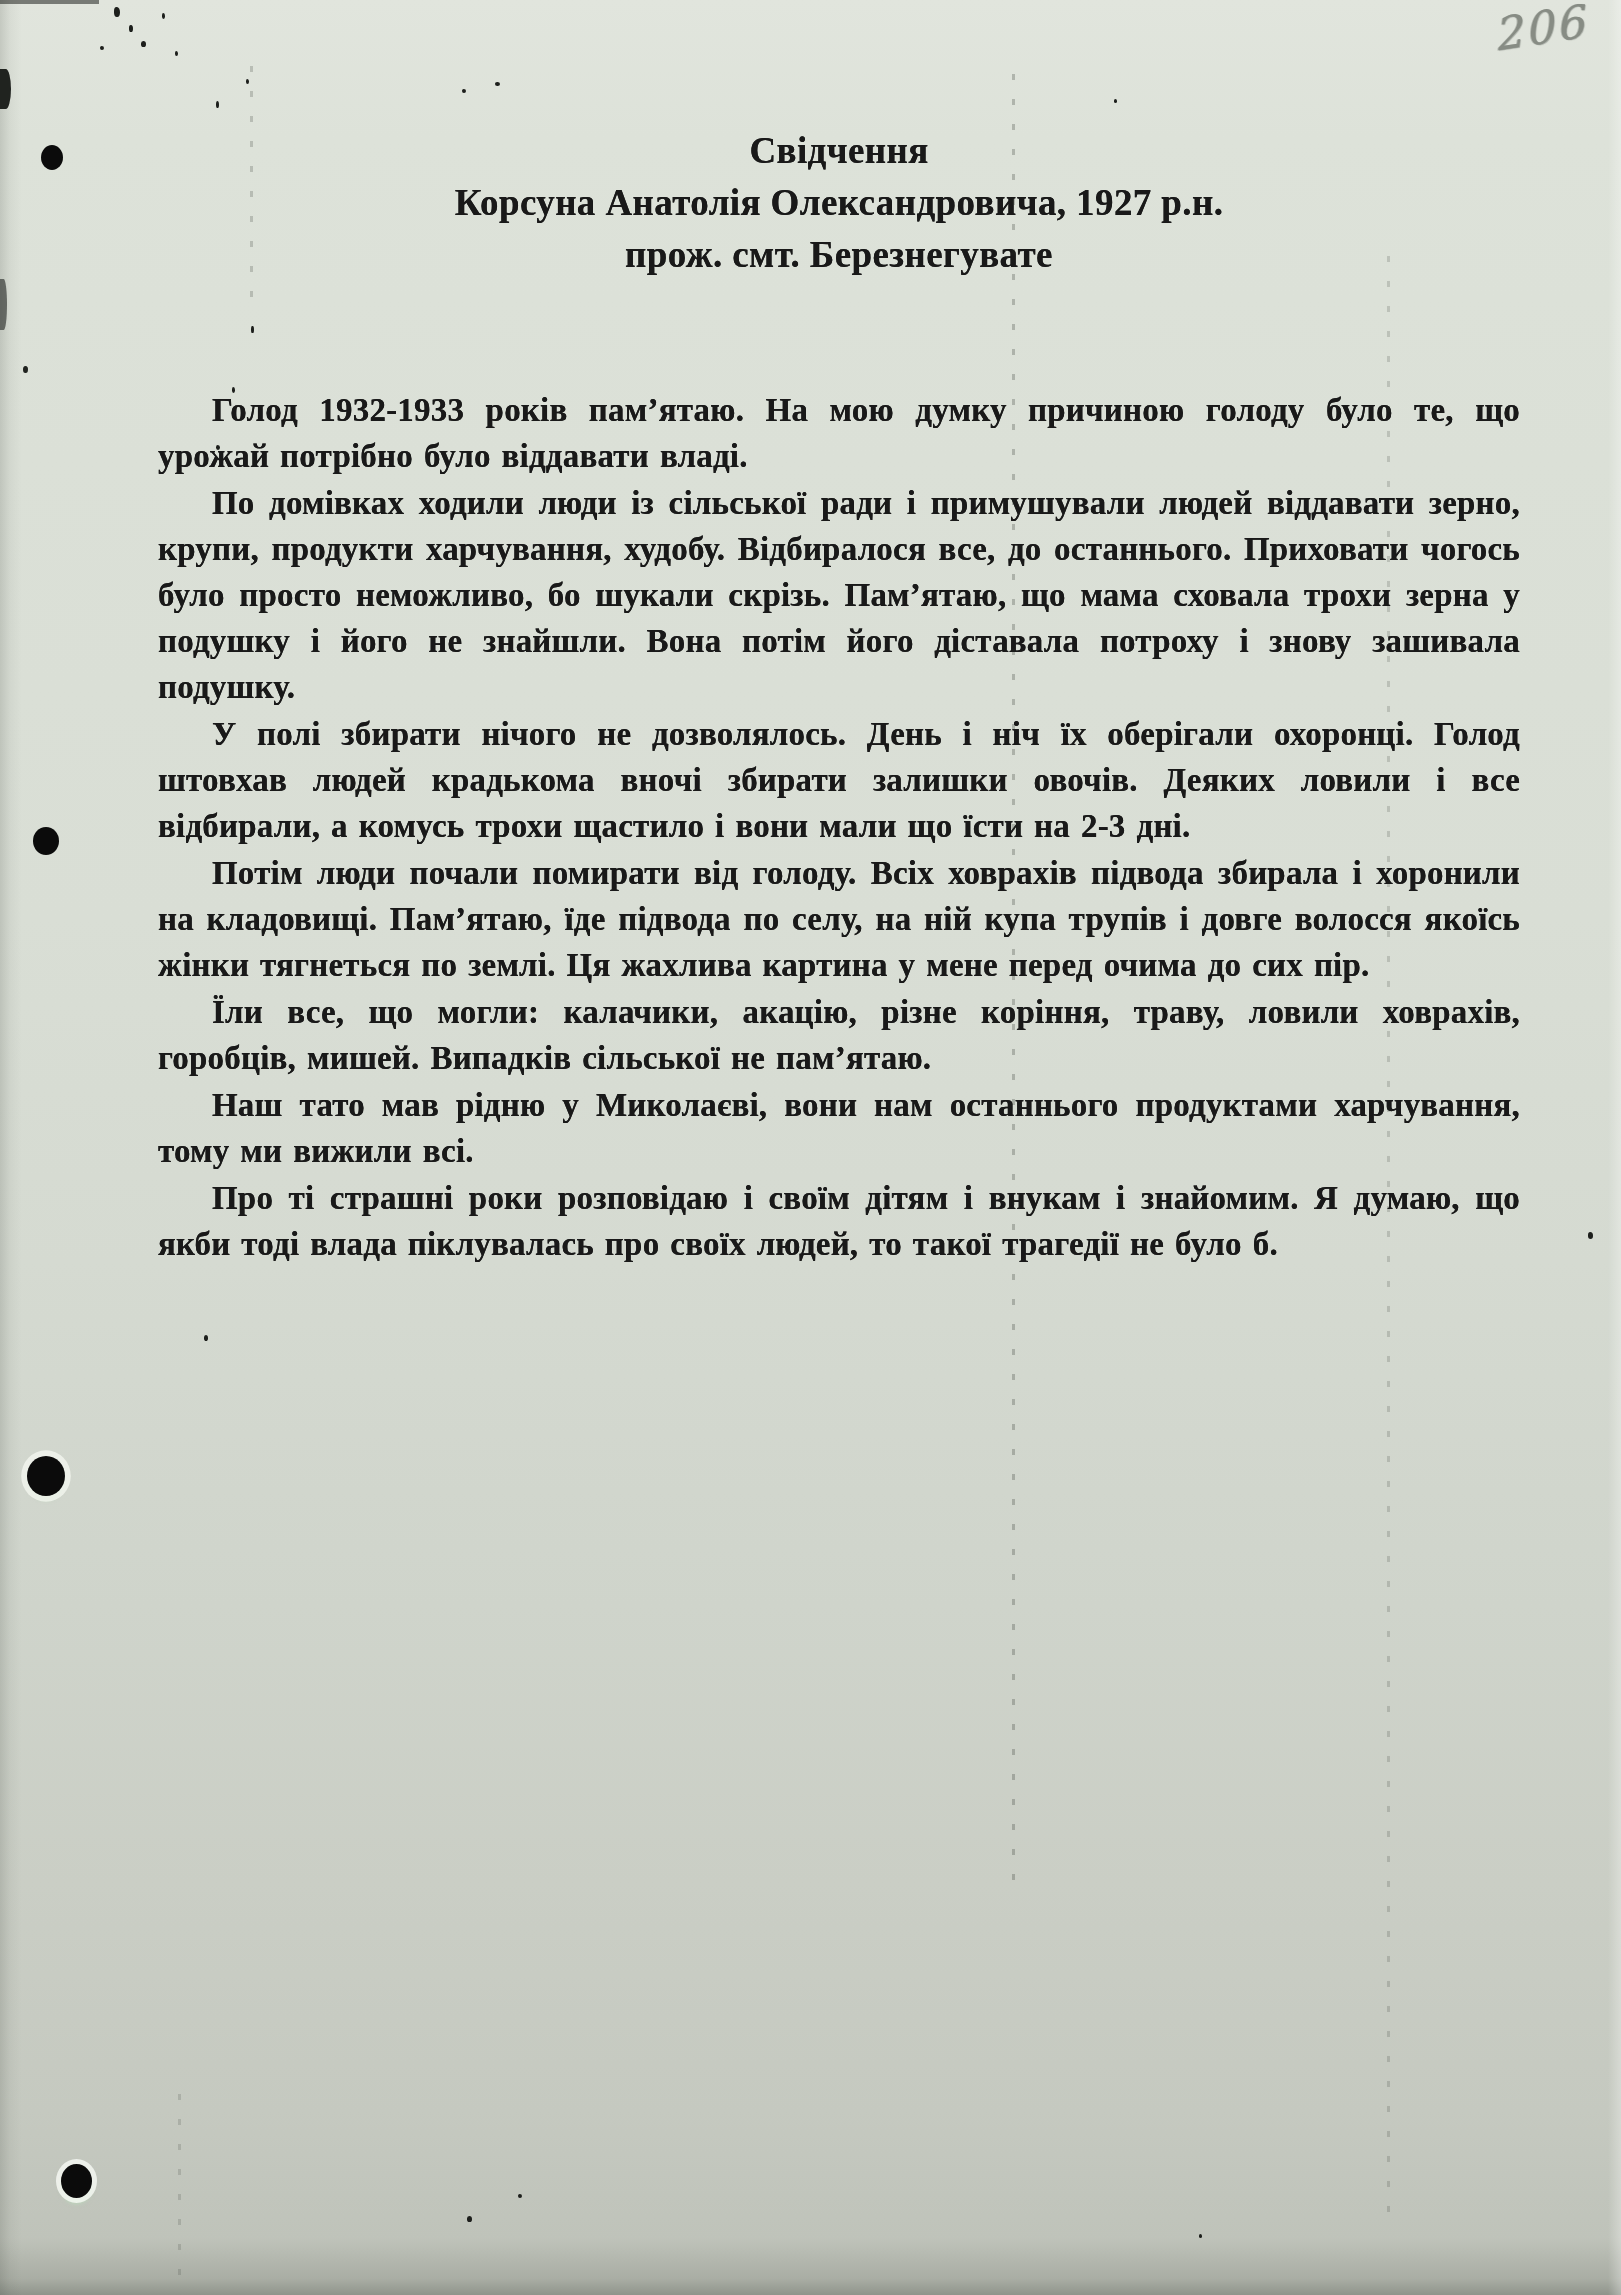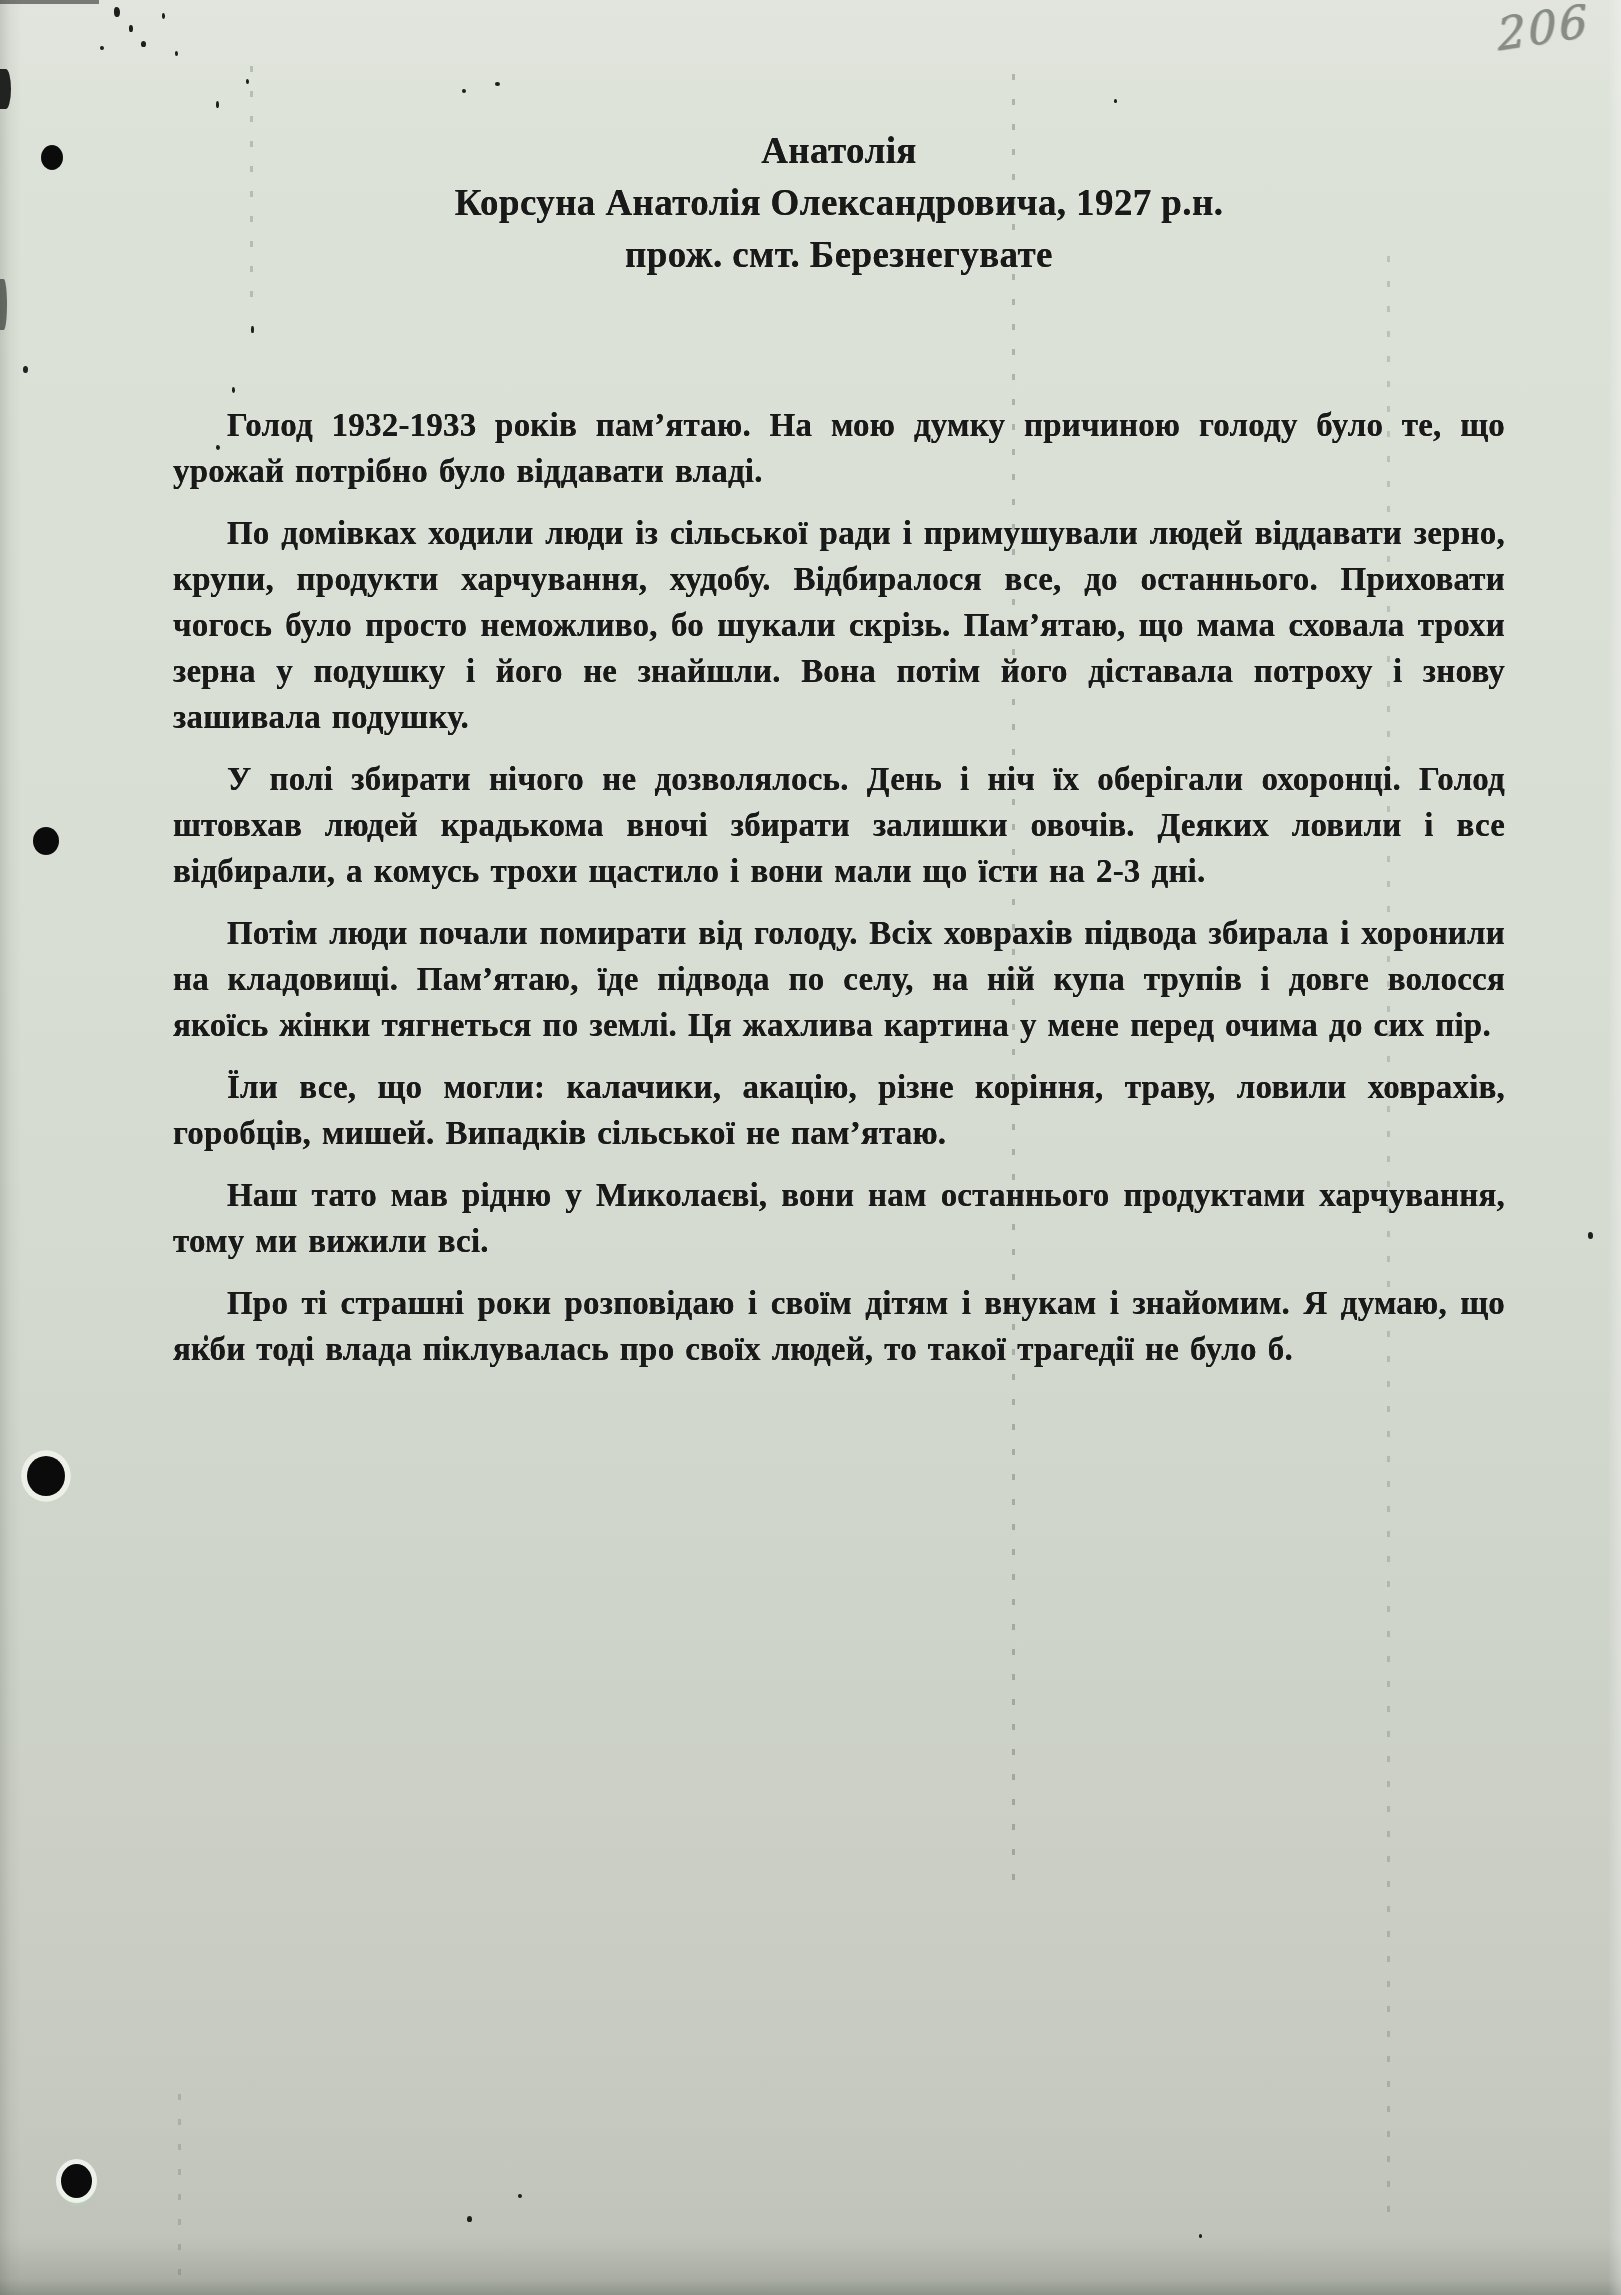--- a/index.html
+++ b/index.html
@@ -34,21 +34,21 @@
     text-align:center; font-weight:bold;
     font-size:37px; line-height:52px;
     letter-spacing:0.4px;
     text-shadow:0 0 0.5px rgba(15,15,15,.9);
   }
   
   .body-block{
     position:absolute; left:157px; width:1364px; top:386px;
   }
   .body-block p{
-    margin:16px;
+    margin:1px;
     text-indent:54px;
     text-align:justify;
     font-weight:bold;
     font-size:33px; line-height:46px;
     letter-spacing:0.2px;
     word-spacing:2.5px;
     text-shadow:0 0 0.5px rgba(15,15,15,.9);
   }
   
   .hole{position:absolute;background:#0b0b0b;border-radius:50%;}
@@ -73,21 +73,21 @@
   .edge-mark{position:absolute;background:#20231f;}
 </style>
 </head>
 <body>
 
 <div class="page">
 
   <div class="pagenum">206</div>
 
   <div class="title-block">
-    <div>Анатолія</div>
+    <div>Свідчення</div>
     <div>Корсуна Анатолія Олександровича, 1927 р.н.</div>
     <div>прож. смт. Березнегувате</div>
   </div>
 
   <div class="body-block">
     <p>Голод 1932-1933 років пам’ятаю. На мою думку причиною голоду було те, що урожай потрібно було віддавати владі.</p>
     <p>По домівках ходили люди із сільської ради і примушували людей віддавати зерно, крупи, продукти харчування, худобу. Відбиралося все, до останнього. Приховати чогось було просто неможливо, бо шукали скрізь. Пам’ятаю, що мама сховала трохи зерна у подушку і його не знайшли. Вона потім його діставала потроху і знову зашивала подушку.</p>
     <p>У полі збирати нічого не дозволялось. День і ніч їх оберігали охоронці. Голод штовхав людей крадькома вночі збирати залишки овочів. Деяких ловили і все відбирали, а комусь трохи щастило і вони мали що їсти на 2-3 дні.</p>
     <p>Потім люди почали помирати від голоду. Всіх ховрахів підвода збирала і хоронили на кладовищі. Пам’ятаю, їде підвода по селу, на ній купа трупів і довге волосся якоїсь жінки тягнеться по землі. Ця жахлива картина у мене перед очима до сих пір.</p>
     <p>Їли все, що могли: калачики, акацію, різне коріння, траву, ловили ховрахів, горобців, мишей. Випадків сільської не пам’ятаю.</p>

